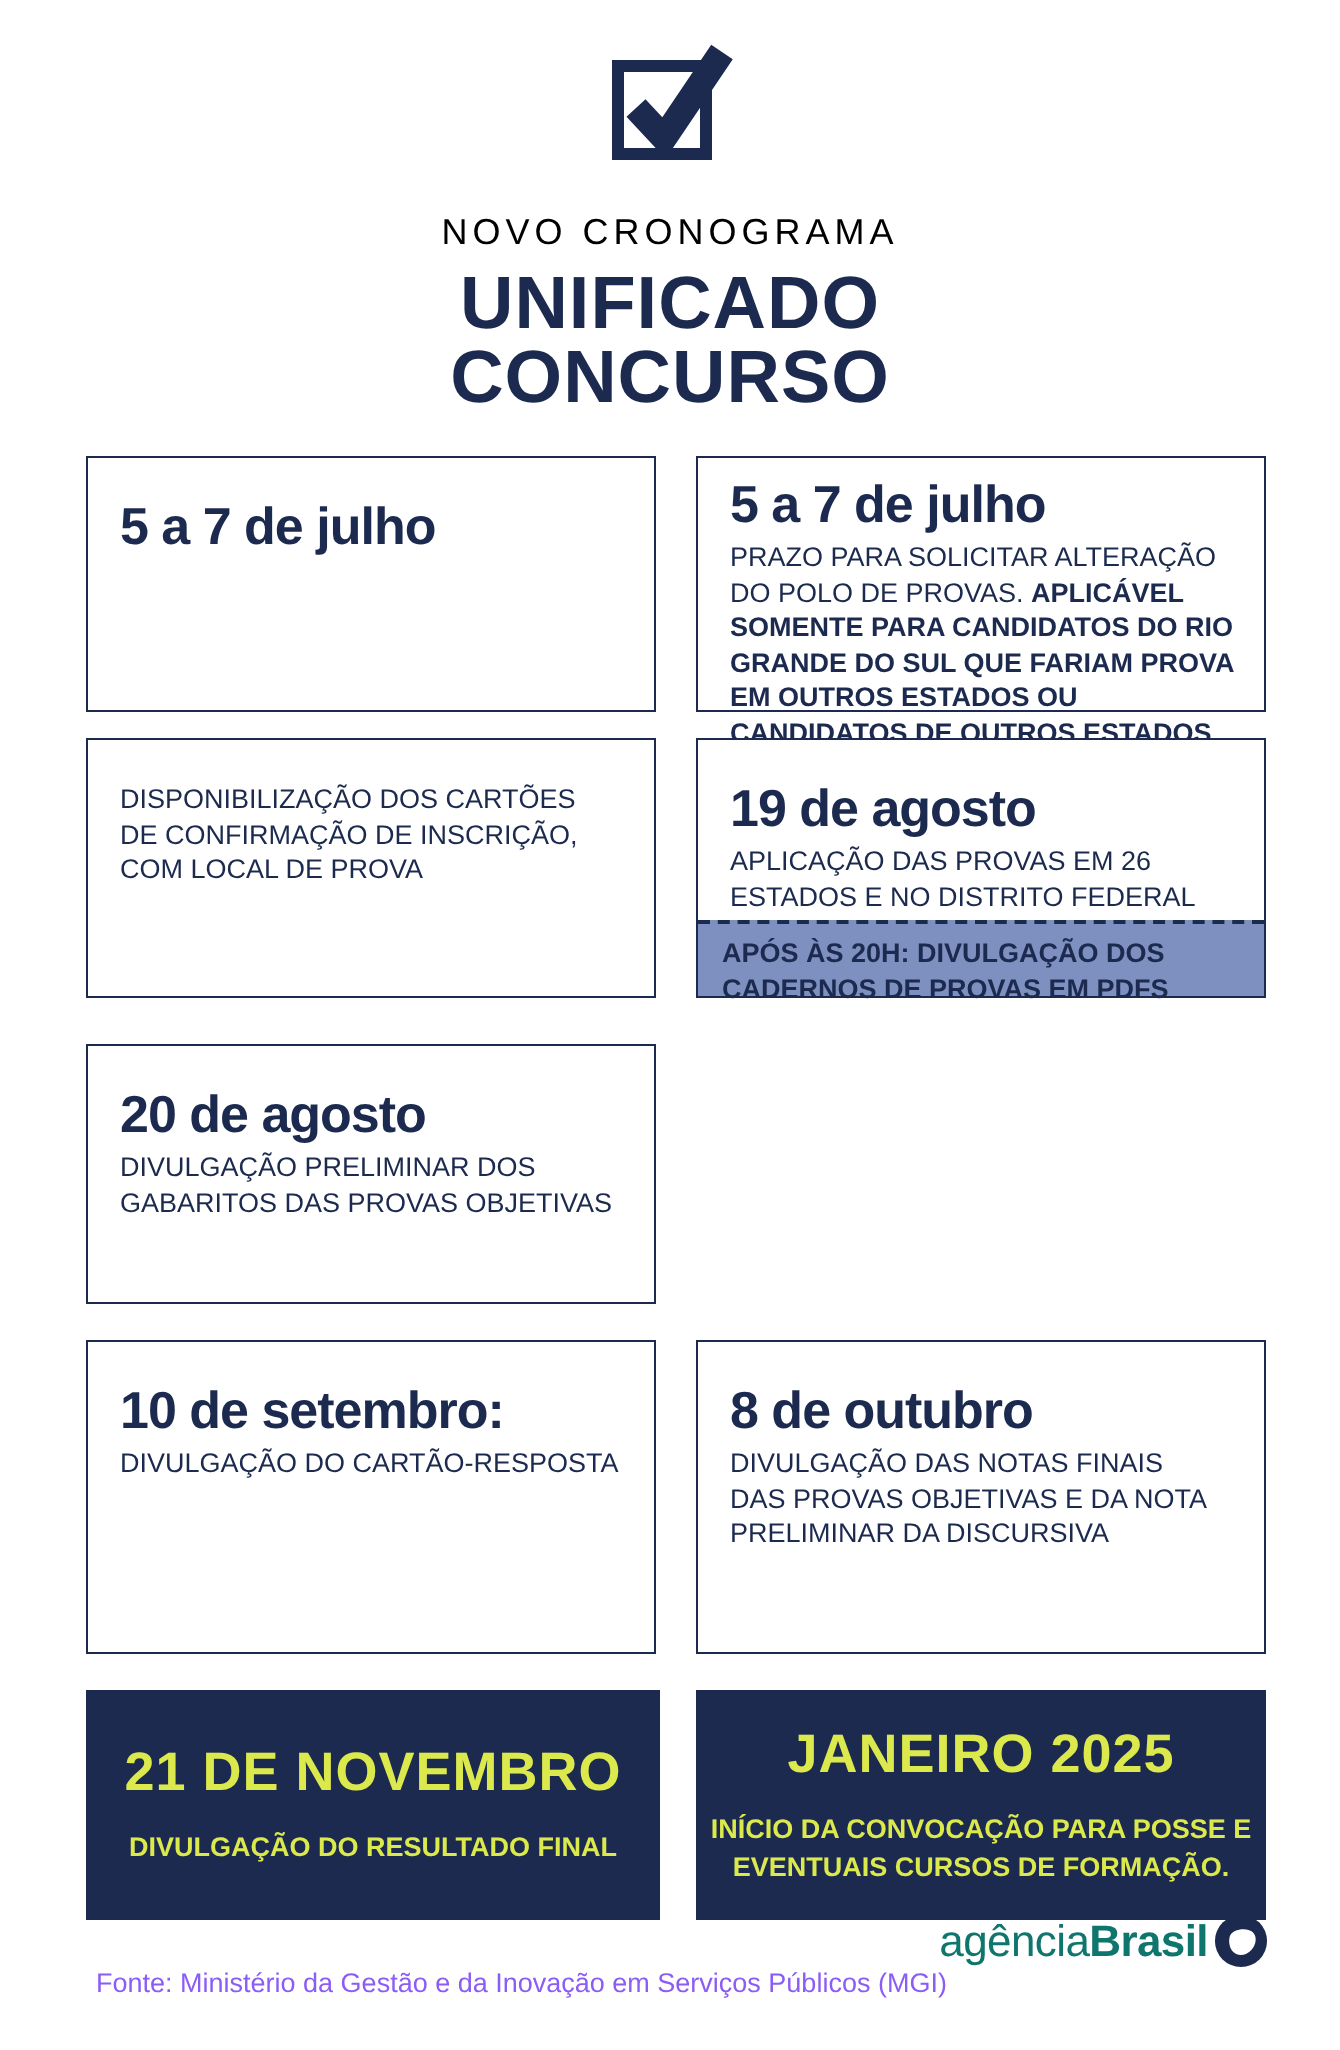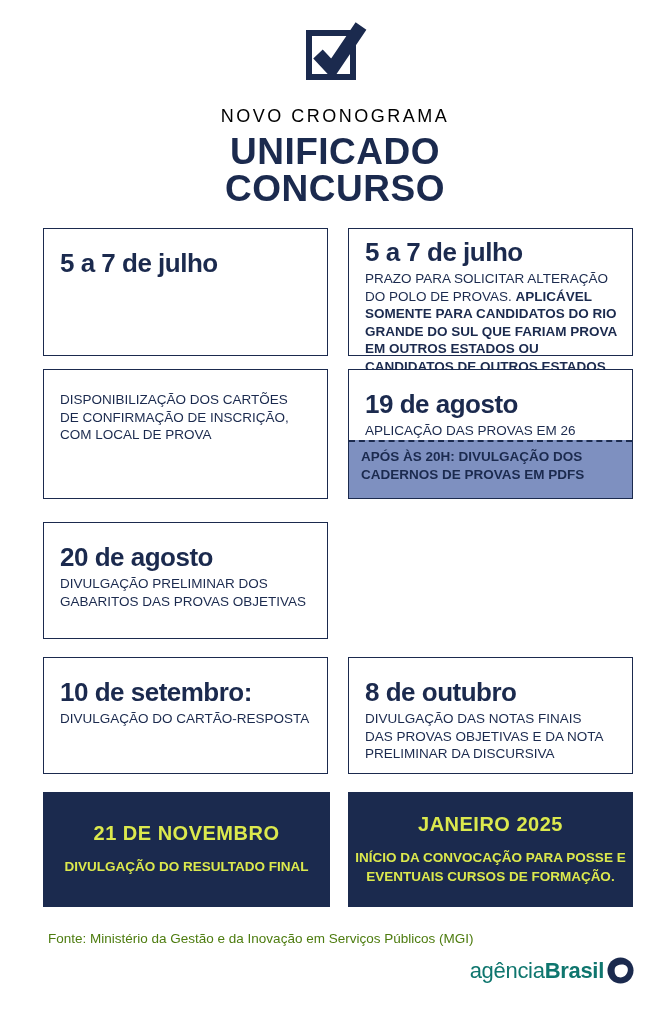--- a/index.html
+++ b/index.html
@@ -31,23 +31,23 @@
   .row {
     display: grid;
     grid-template-columns: 285px 285px;
     column-gap: 20px;
   }
   .row-1 { margin-bottom: 13px; }
   .row-1 .card { height: 128px; }
   .row-2 { margin-bottom: 23px; }
   .row-2 .card { height: 130px; }
   .row-3 { margin-bottom: 18px; }
-  .row-3 .card { height: 117px; }
+  .row-3 .card { height: 130px; }
   .row-4 { margin-bottom: 18px; }
-  .row-4 .card { height: 117px; }
+  .row-4 .card { height: 157px; }
   .card {
     border: 1px solid #1b2a4e;
     box-sizing: border-box;
     padding: 19px 12px 0 16px;
     position: relative;
     background: #ffffff;
   }
   .card.tight { padding-top: 8px; }
   .card-date {
     font-size: 26px;
@@ -59,21 +59,21 @@
     font-size: 13.5px;
     line-height: 1.3;
     margin-top: 2px;
     color: #1b2a4e;
     white-space: pre-line;
   }
   .card-desc .b { font-weight: bold; }
   .card-highlight {
     position: absolute;
     left: 0; right: 0; bottom: 0;
-    height: 58px;
+    height: 38px;
     box-sizing: border-box;
     background: #7e90c0;
     border-top: 2px dashed #1b2a4e;
     padding: 6px 12px 0 12px;
     font-size: 13.5px;
     font-weight: bold;
     line-height: 1.3;
     color: #1b2a4e;
     white-space: pre-line;
   }
@@ -86,35 +86,35 @@
     height: 115px;
     background: #1b2a4e;
     color: #dce94d;
     display: flex;
     flex-direction: column;
     align-items: center;
     justify-content: center;
     text-align: center;
   }
   .final-date {
-    font-size: 20px;
+    font-size: 27px;
     font-weight: bold;
     letter-spacing: 0.5px;
   }
   .final-desc {
     font-size: 13.5px;
     font-weight: bold;
     margin-top: 13px;
     line-height: 1.35;
     white-space: pre-line;
   }
   .source {
     margin: 24px 0 0 48px;
     font-size: 13.5px;
-    color: #4d7c0f;
+    color: #8b5cf6;
   }
   .logo-row {
     position: absolute;
     right: 36px;
     top: 957px;
     display: flex;
     align-items: center;
   }
   .logo-text { font-size: 22px; color: #0f766e; letter-spacing: -0.3px; }
   .logo-text .bold { font-weight: bold; }

